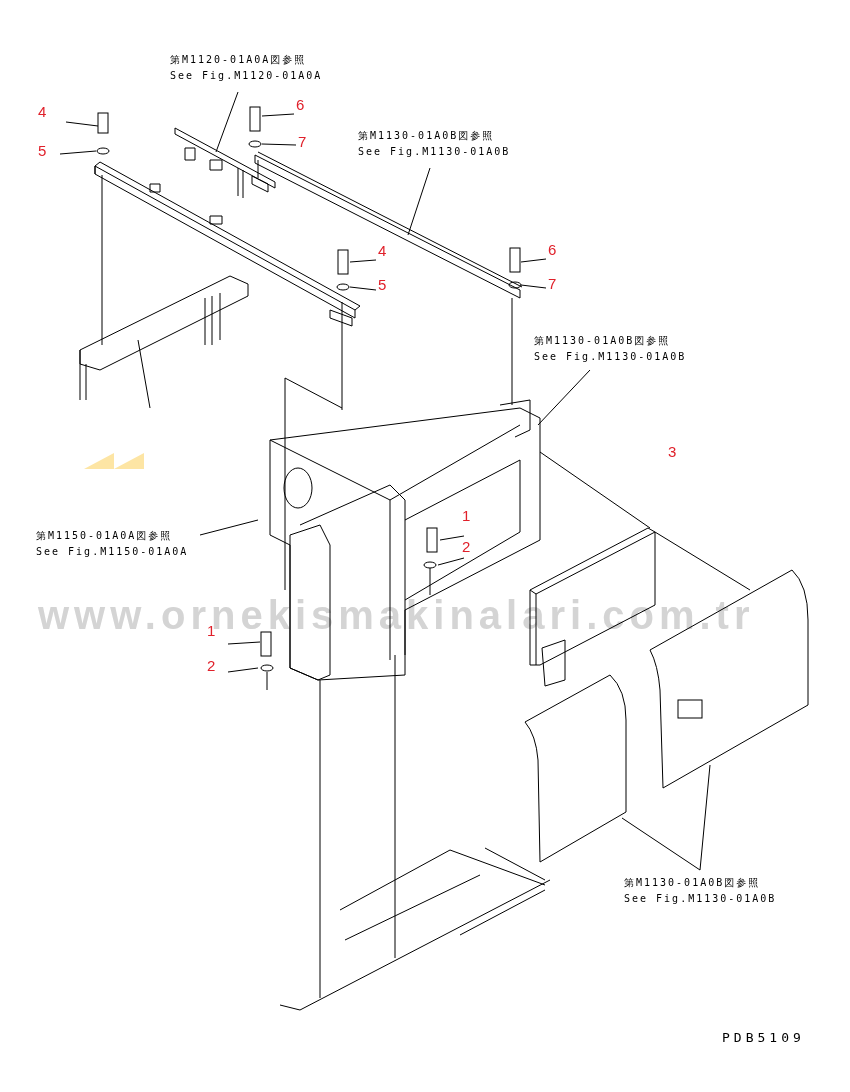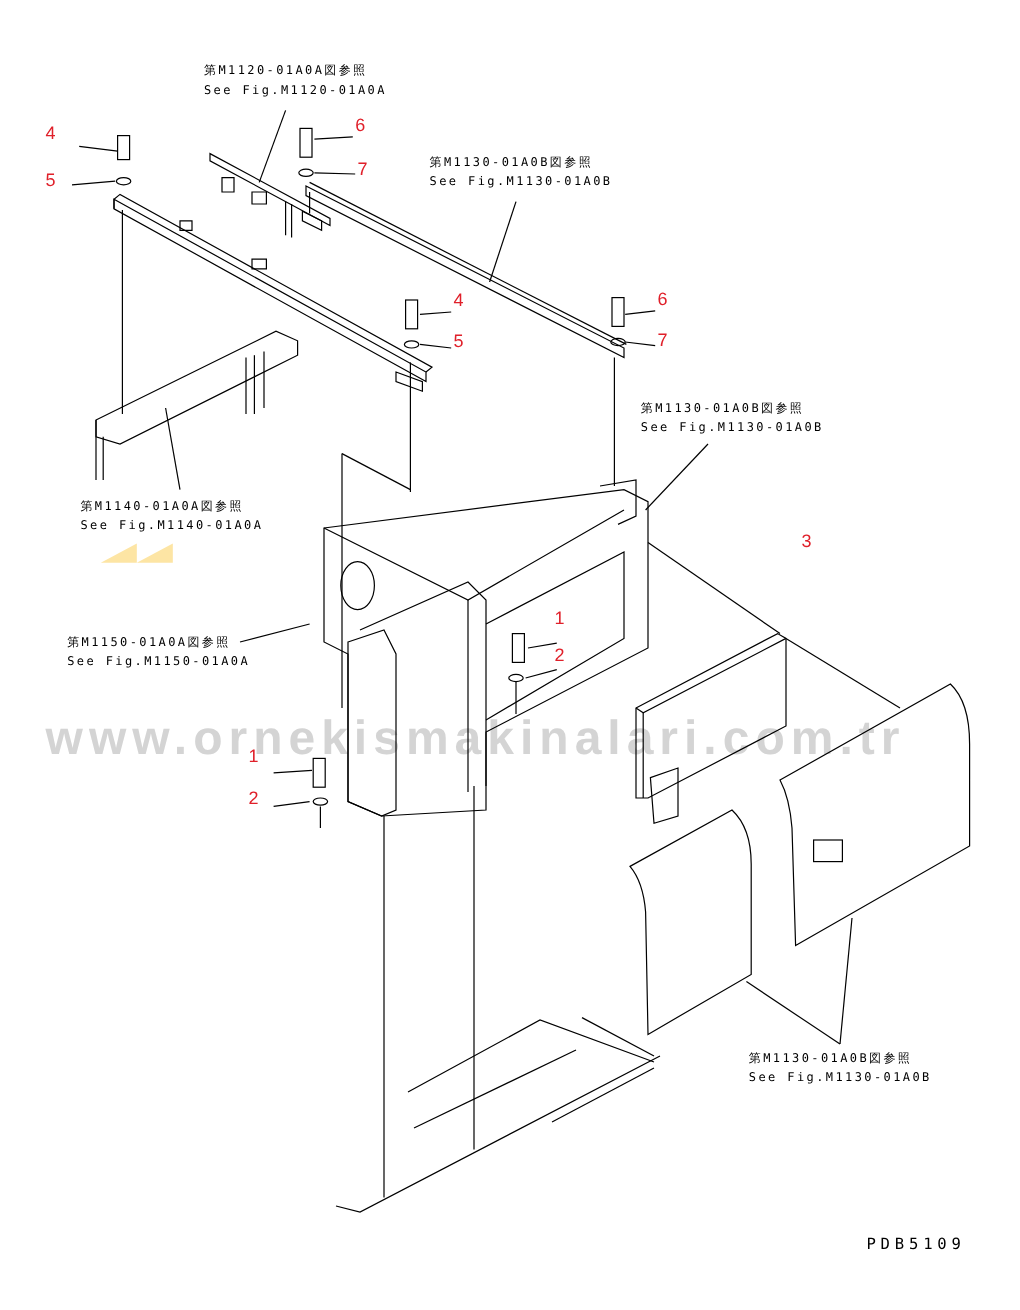--- a/index.html
+++ b/index.html
@@ -168,25 +168,21 @@
     <span>See Fig.M1120-01A0A</span>
   </div>
   <div class="ref" style="left:358px;top:128px;">
     <span>第M1130-01A0B図参照</span>
     <span>See Fig.M1130-01A0B</span>
   </div>
   <div class="ref" style="left:534px;top:333px;">
     <span>第M1130-01A0B図参照</span>
     <span>See Fig.M1130-01A0B</span>
   </div>
-  <div class="ref" style="left:67px;top:415px;">
-    <span>第M1140-01A0A図参照</span>
-    <span>See Fig.M1140-01A0A</span>
-  </div>
-  <div class="ref" style="left:56px;top:528px;">
+  <div class="ref" style="left:36px;top:528px;">
     <span>第M1150-01A0A図参照</span>
     <span>See Fig.M1150-01A0A</span>
   </div>
   <div class="ref" style="left:624px;top:875px;">
     <span>第M1130-01A0B図参照</span>
     <span>See Fig.M1130-01A0B</span>
   </div>
 
 
   <div class="code" style="left:722px;top:1030px;">PDB5109</div>

